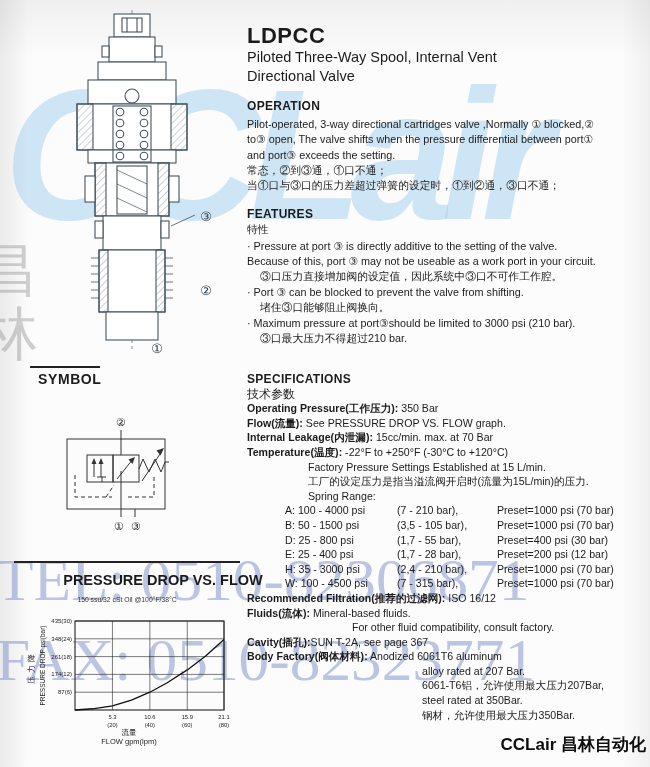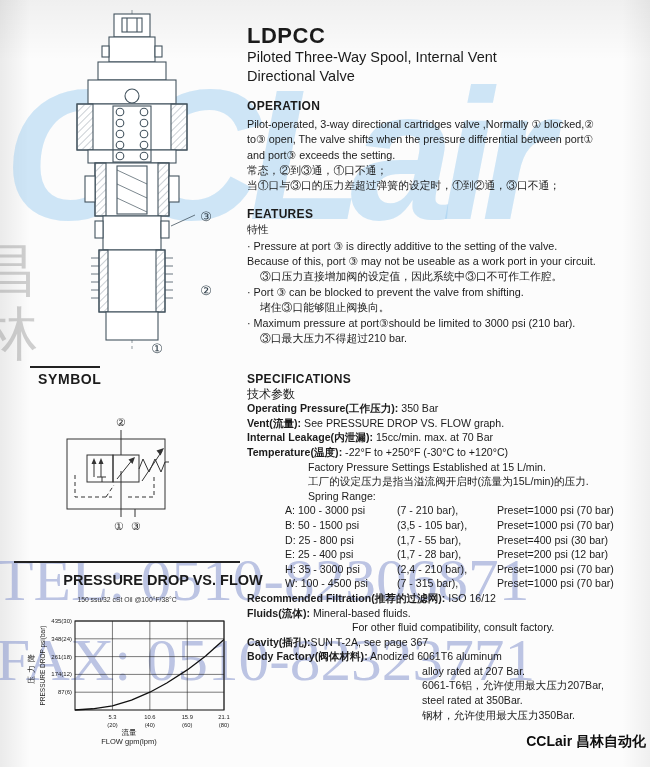--- a/index.html
+++ b/index.html
@@ -46,21 +46,21 @@
   .sep2{left:14px;top:561px;width:226px;border-top:2px solid #222;height:0;}
   .chart-title{left:12px;top:572px;width:230px;text-align:center;font-size:14.5px;font-weight:bold;padding-left:36px;}
   .chart-sub{left:12px;top:596px;width:230px;text-align:center;font-size:6.8px;color:#333;}
   .chart-wrap{left:14px;top:610px;width:230px;height:125px;}
   .ylabel-en{left:-18px;top:662px;width:120px;text-align:center;font-size:6.5px;
              transform:rotate(-90deg);white-space:nowrap;color:#222;}
   .ylabel-cn{left:1px;top:662px;width:60px;text-align:center;font-size:8px;letter-spacing:3px;
              transform:rotate(-90deg);white-space:nowrap;color:#222;}
   .xlabel{left:14px;top:737px;width:230px;text-align:center;font-size:7.5px;color:#222;}
   .xlabel-cn{left:14px;top:728px;width:230px;text-align:center;font-size:7.5px;color:#222;}
-  .footer{left:0;top:733px;width:646px;text-align:right;font-size:14px;font-weight:bold;color:#0d0d0d;}
+  .footer{left:0;top:733px;width:646px;text-align:right;font-size:17px;font-weight:bold;color:#0d0d0d;}
   
   svg{overflow:visible;}
   .pt{font-size:11px;text-anchor:middle;fill:#222;font-family:"Liberation Sans",sans-serif;}
   .pt2{font-size:13px;text-anchor:middle;fill:#33424d;font-family:"Liberation Sans",sans-serif;}
   .grid{stroke:#222;stroke-width:0.6;}
   .frame{fill:none;stroke:#222;stroke-width:1.1;}
   .curve{fill:none;stroke:#111;stroke-width:1.3;}
   .ytick{font-size:6px;text-anchor:end;fill:#222;font-family:"Liberation Sans",sans-serif;}
   .xtick{font-size:5.8px;text-anchor:middle;fill:#222;font-family:"Liberation Sans",sans-serif;}
 </style>
@@ -193,28 +193,28 @@
       <text class="pt" x="71" y="13">②</text>
       <text class="pt" x="69" y="117">①</text>
       <text class="pt" x="86" y="117">③</text>
     </svg>
   </div>
 
   <div class="content abs specs-block">
     <div class="sec-h">SPECIFICATIONS</div>
     <div class="sec-h-cn">技术参数</div>
     <div class="spec-line"><b>Operating Pressure(工作压力):</b><span> 350 Bar</span></div>
-    <div class="spec-line"><b>Vent(流量):</b><span> See PRESSURE DROP VS. FLOW graph.</span></div>
+    <div class="spec-line"><b>Flow(流量):</b><span> See PRESSURE DROP VS. FLOW graph.</span></div>
     <div class="spec-line"><b>Internal Leakage(内泄漏):</b><span> 15cc/min. max. at 70 Bar</span></div>
     <div class="spec-line"><b>Temperature(温度):</b><span> -22°F to +250°F (-30°C to +120°C)</span></div>
     <div class="ind1">Factory Pressure Settings Established at 15 L/min.</div>
     <div class="ind1">工厂的设定压力是指当溢流阀开启时(流量为15L/min)的压力.</div>
     <div class="ind1">Spring Range:</div>
     <div class="spring-row">
-        <span>A: 100 - 3000 psi</span>
+        <span>A: 100 - 4000 psi</span>
         <span>(7 - 210 bar),</span>
         <span>Preset=1000 psi (70 bar)</span>
       </div>
     <div class="spring-row">
         <span>B: 50 - 1500 psi</span>
         <span>(3,5 - 105 bar),</span>
         <span>Preset=1000 psi (70 bar)</span>
       </div>
     <div class="spring-row">
         <span>D: 25 - 800 psi</span>

